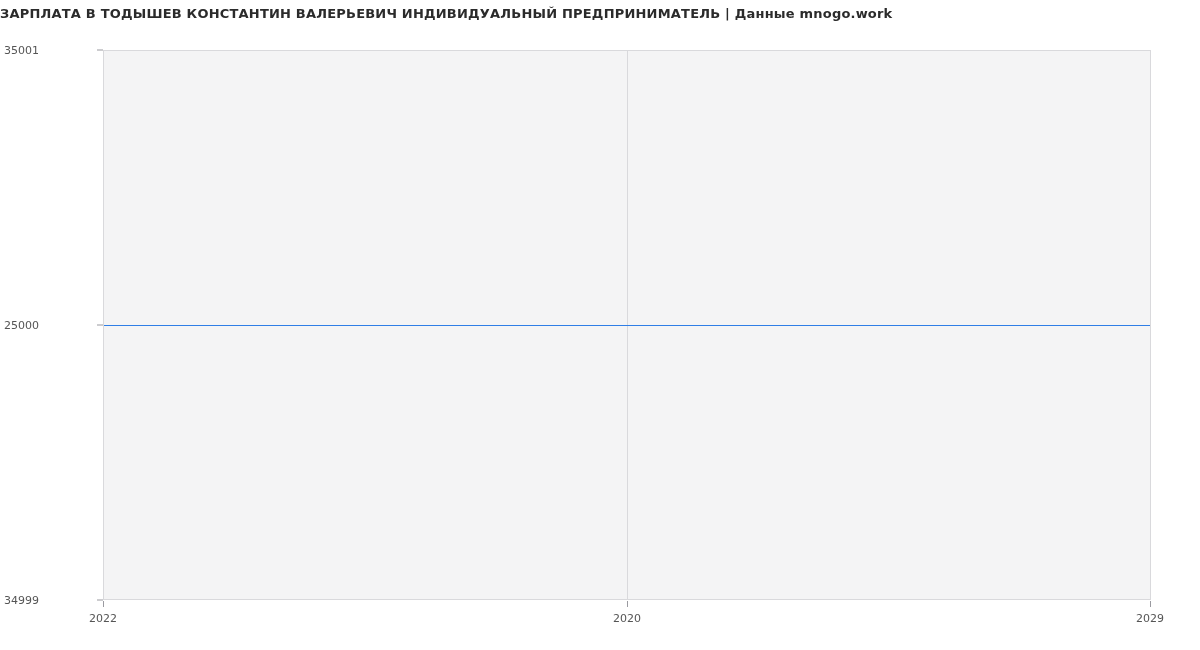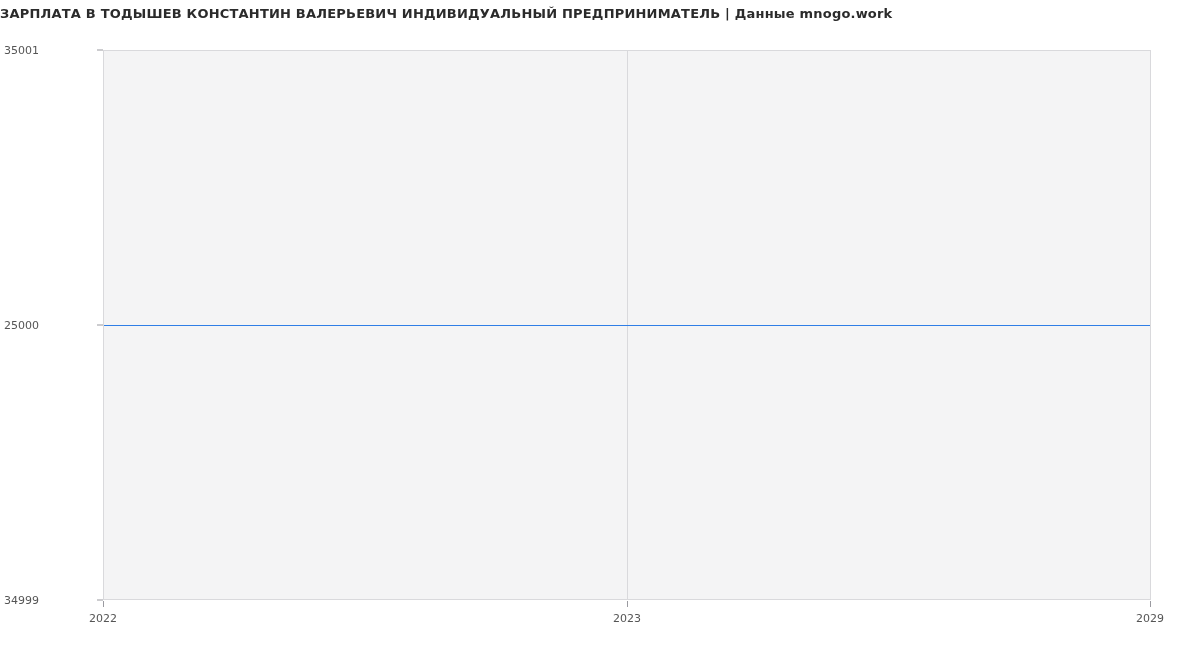--- a/index.html
+++ b/index.html
@@ -107,16 +107,16 @@
     <div class="vgrid" style="left:50%"></div>
 
     <div class="dataline" style="top:50%"></div>
   </div>
 
   <div class="tick-dash-x" style="left:103px"></div>
   <div class="tick-dash-x" style="left:627px"></div>
   <div class="tick-dash-x" style="left:1150px"></div>
 
   <div class="xtick" style="left:103px">2022</div>
-  <div class="xtick" style="left:627px">2023</div>
+  <div class="xtick" style="left:627px">2020</div>
   <div class="xtick" style="left:1150px">2029</div>
 
 </div>
 
 </body></html>

